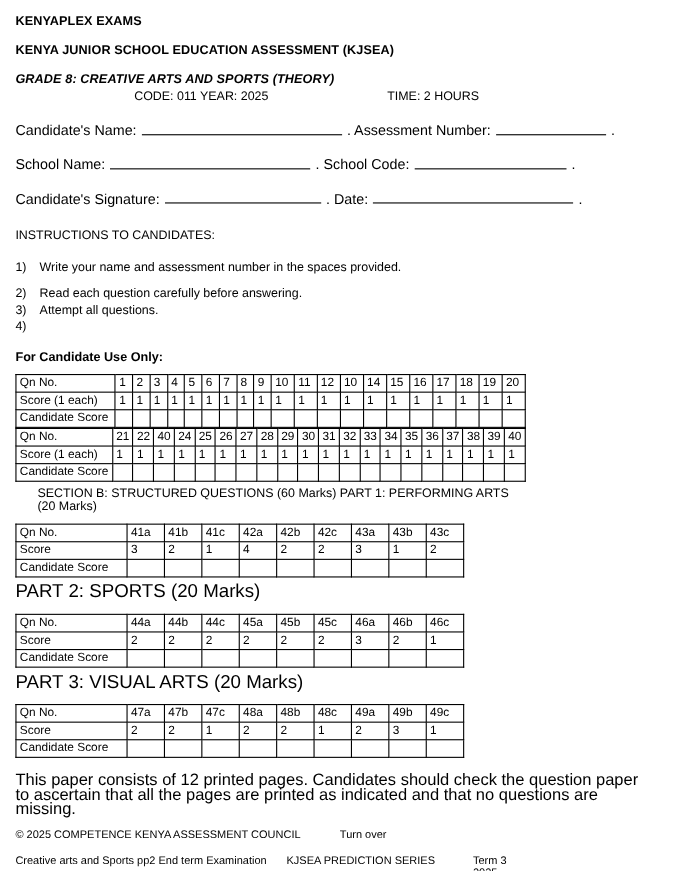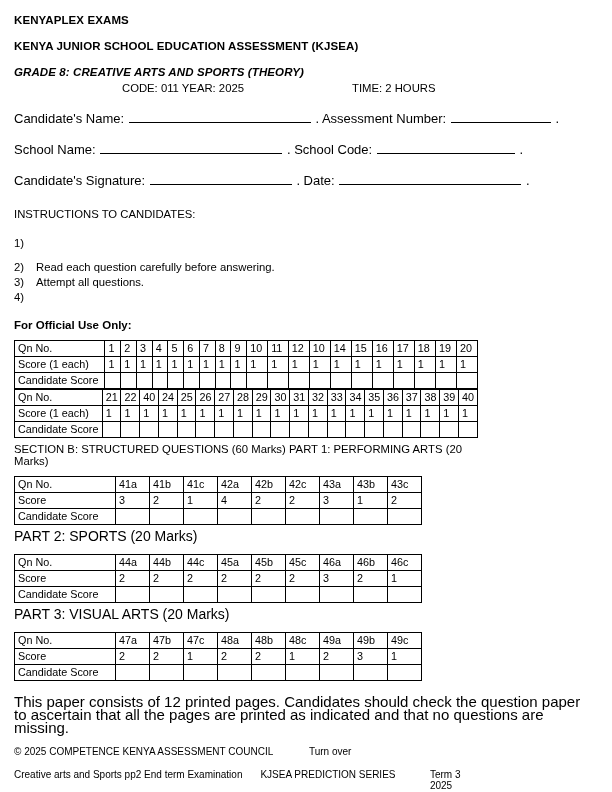--- a/index.html
+++ b/index.html
@@ -108,23 +108,24 @@
   td.num-wide   { width: 26px; text-align: left; padding-left: 5px; }
   td.num-sec    { width: 30px; text-align: left; padding-left: 5px; }
   td.empty { }
 
   .tbl-block { margin-bottom: 0; }
 
   .section-line {
     font-size: 11.3px;
     margin-top: 5px;
     margin-bottom: 9px;
+    margin-left: 20px;
   }
   .part-line {
-    font-size: 14px;
+    font-size: 17px;
     margin-top: 3px;
     margin-bottom: 10px;
   }
 
   
   .foot-para {
     font-size: 15px;
     margin-top: 14px;
     line-height: 13px;
     width: 578px;
@@ -175,34 +176,35 @@
     <span class="fill f-sign"></span>
     <span>. Date:</span>
     <span class="fill f-date"></span>
     <span>.</span>
   </div>
 
   <div class="instr-title">INSTRUCTIONS TO CANDIDATES:</div>
 
   <div class="instr-item gap">
     <span class="num">1)</span>
+    <span>Write your name and assessment number in the spaces provided.</span>
   </div>
   <div class="instr-item">
     <span class="num">2)</span>
     <span>Read each question carefully before answering.</span>
   </div>
   <div class="instr-item">
     <span class="num">3)</span>
     <span>Attempt all questions.</span>
   </div>
   <div class="instr-item">
     <span class="num">4)</span>
   </div>
 
-  <div class="official">For Official Use Only:</div>
+  <div class="official">For Candidate Use Only:</div>
 
   <div class="tbl-block">
     <table class="grid">
       <tbody>
         <tr>
           <td class="lbl">Qn No.</td>
           <td class="num-narrow">1</td>
           <td class="num-narrow">2</td>
           <td class="num-narrow">3</td>
           <td class="num-narrow">4</td>

